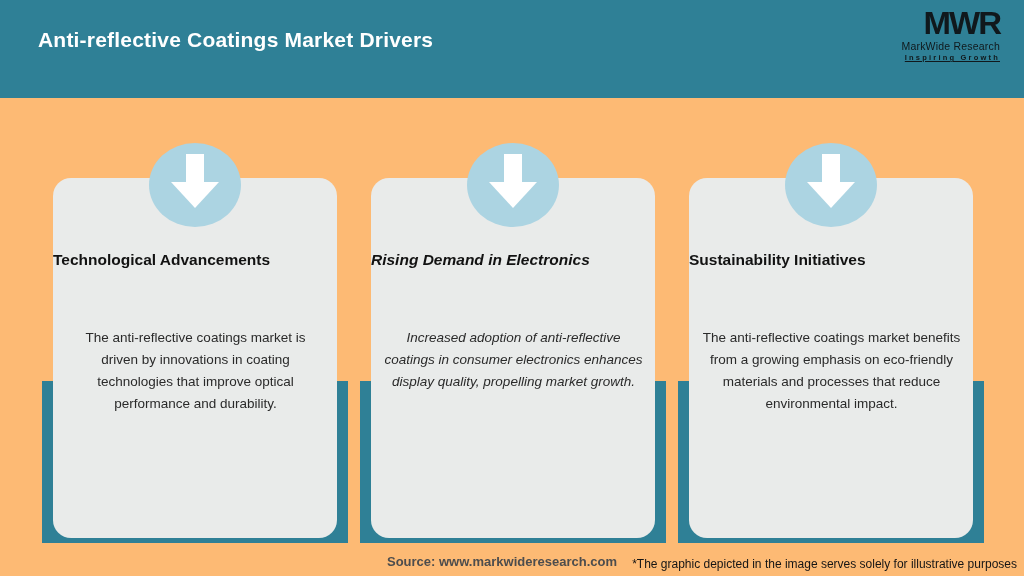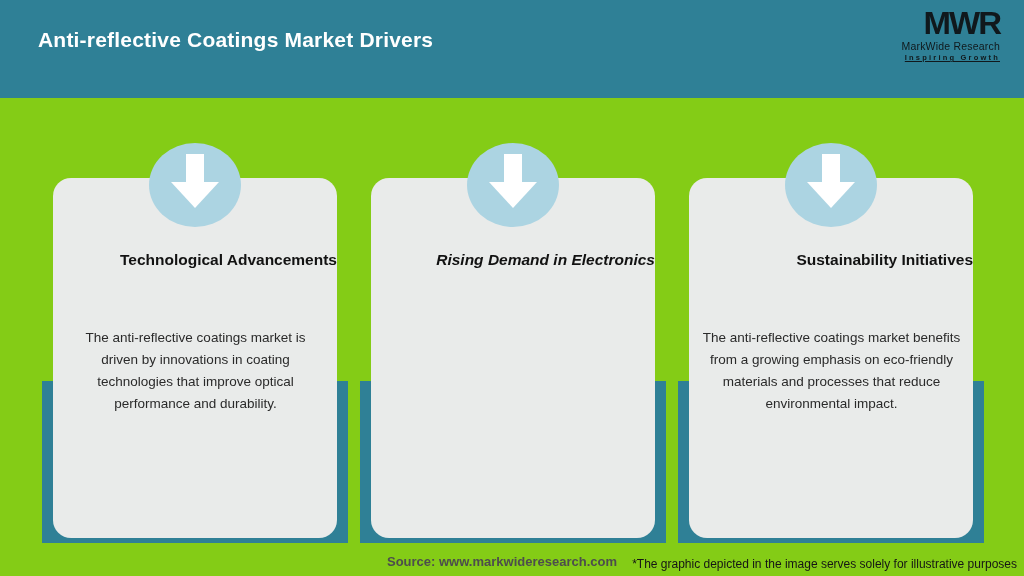--- a/index.html
+++ b/index.html
@@ -1,17 +1,17 @@
 <!DOCTYPE html>
 <html><head>
 <meta charset="utf-8">
 <style>
   html,body{margin:0;padding:0;background:#fff;}
   .canvas{
-    position:relative;width:1024px;height:576px;overflow:hidden;background:#84cc16;
+    position:relative;width:1024px;height:576px;overflow:hidden;background:#fdba74;
     font-family:"Liberation Sans","DejaVu Sans",sans-serif;
   }
   
   .topbar{position:absolute;left:0;top:0;width:1024px;height:98px;background:#2F8096;}
   .page-title{
     position:absolute;left:38px;top:28px;margin:0;color:#ffffff;
     font-size:21px;font-weight:700;letter-spacing:.2px;
   }
   .logo{position:absolute;right:24px;top:8px;width:110px;text-align:right;color:#10181c;}
   .logo-mwr{font-size:33px;line-height:32px;font-weight:800;letter-spacing:-2px;transform:scaleY(.95);}
@@ -19,21 +19,21 @@
   .logo-tagline{font-size:7.5px;font-weight:600;letter-spacing:2.2px;margin-top:1px;text-decoration:underline;}
   
   .card-group{position:absolute;top:140px;width:306px;height:404px;}
   .g1{left:42px;} .g2{left:360px;font-style:italic;} .g3{left:678px;}
   .backdrop{position:absolute;left:0;top:241px;width:306px;height:162px;background:#2F8096;}
   .card{
     position:absolute;left:11px;top:38px;width:284px;height:360px;
     background:#E9EBEA;border-radius:18px;
   }
   .card-title{
-    position:absolute;left:0;right:0;top:73px;margin:0;text-align:right;
+    position:absolute;left:0;right:0;top:73px;margin:0;text-align:left;
     font-size:15.5px;font-weight:700;color:#121212;
   }
   .card-body{
     position:absolute;left:13px;right:12px;top:149px;margin:0;text-align:center;
     font-size:13.5px;line-height:22px;color:#2a2a2a;
   }
   .circle{
     position:absolute;left:50%;top:3px;transform:translateX(-50%);
     width:92px;height:84px;border-radius:50%;background:#ACD4E2;
   }
@@ -73,20 +73,21 @@
         <rect x="17" y="0" width="18" height="30" fill="#ffffff"></rect>
         <polygon points="2,28 50,28 26,54" fill="#ffffff"></polygon>
       </svg>
     </div>
   </section>
 
   <section class="card-group g2">
     <div class="backdrop"></div>
     <div class="card">
       <h2 class="card-title">Rising Demand in Electronics</h2>
+      <p class="card-body">Increased adoption of anti-reflective coatings in consumer electronics enhances display quality, propelling market growth.</p>
     </div>
     <div class="circle">
       <svg width="52" height="58" viewBox="0 0 52 58">
         <rect x="17" y="0" width="18" height="30" fill="#ffffff"></rect>
         <polygon points="2,28 50,28 26,54" fill="#ffffff"></polygon>
       </svg>
     </div>
   </section>
 
   <section class="card-group g3">

